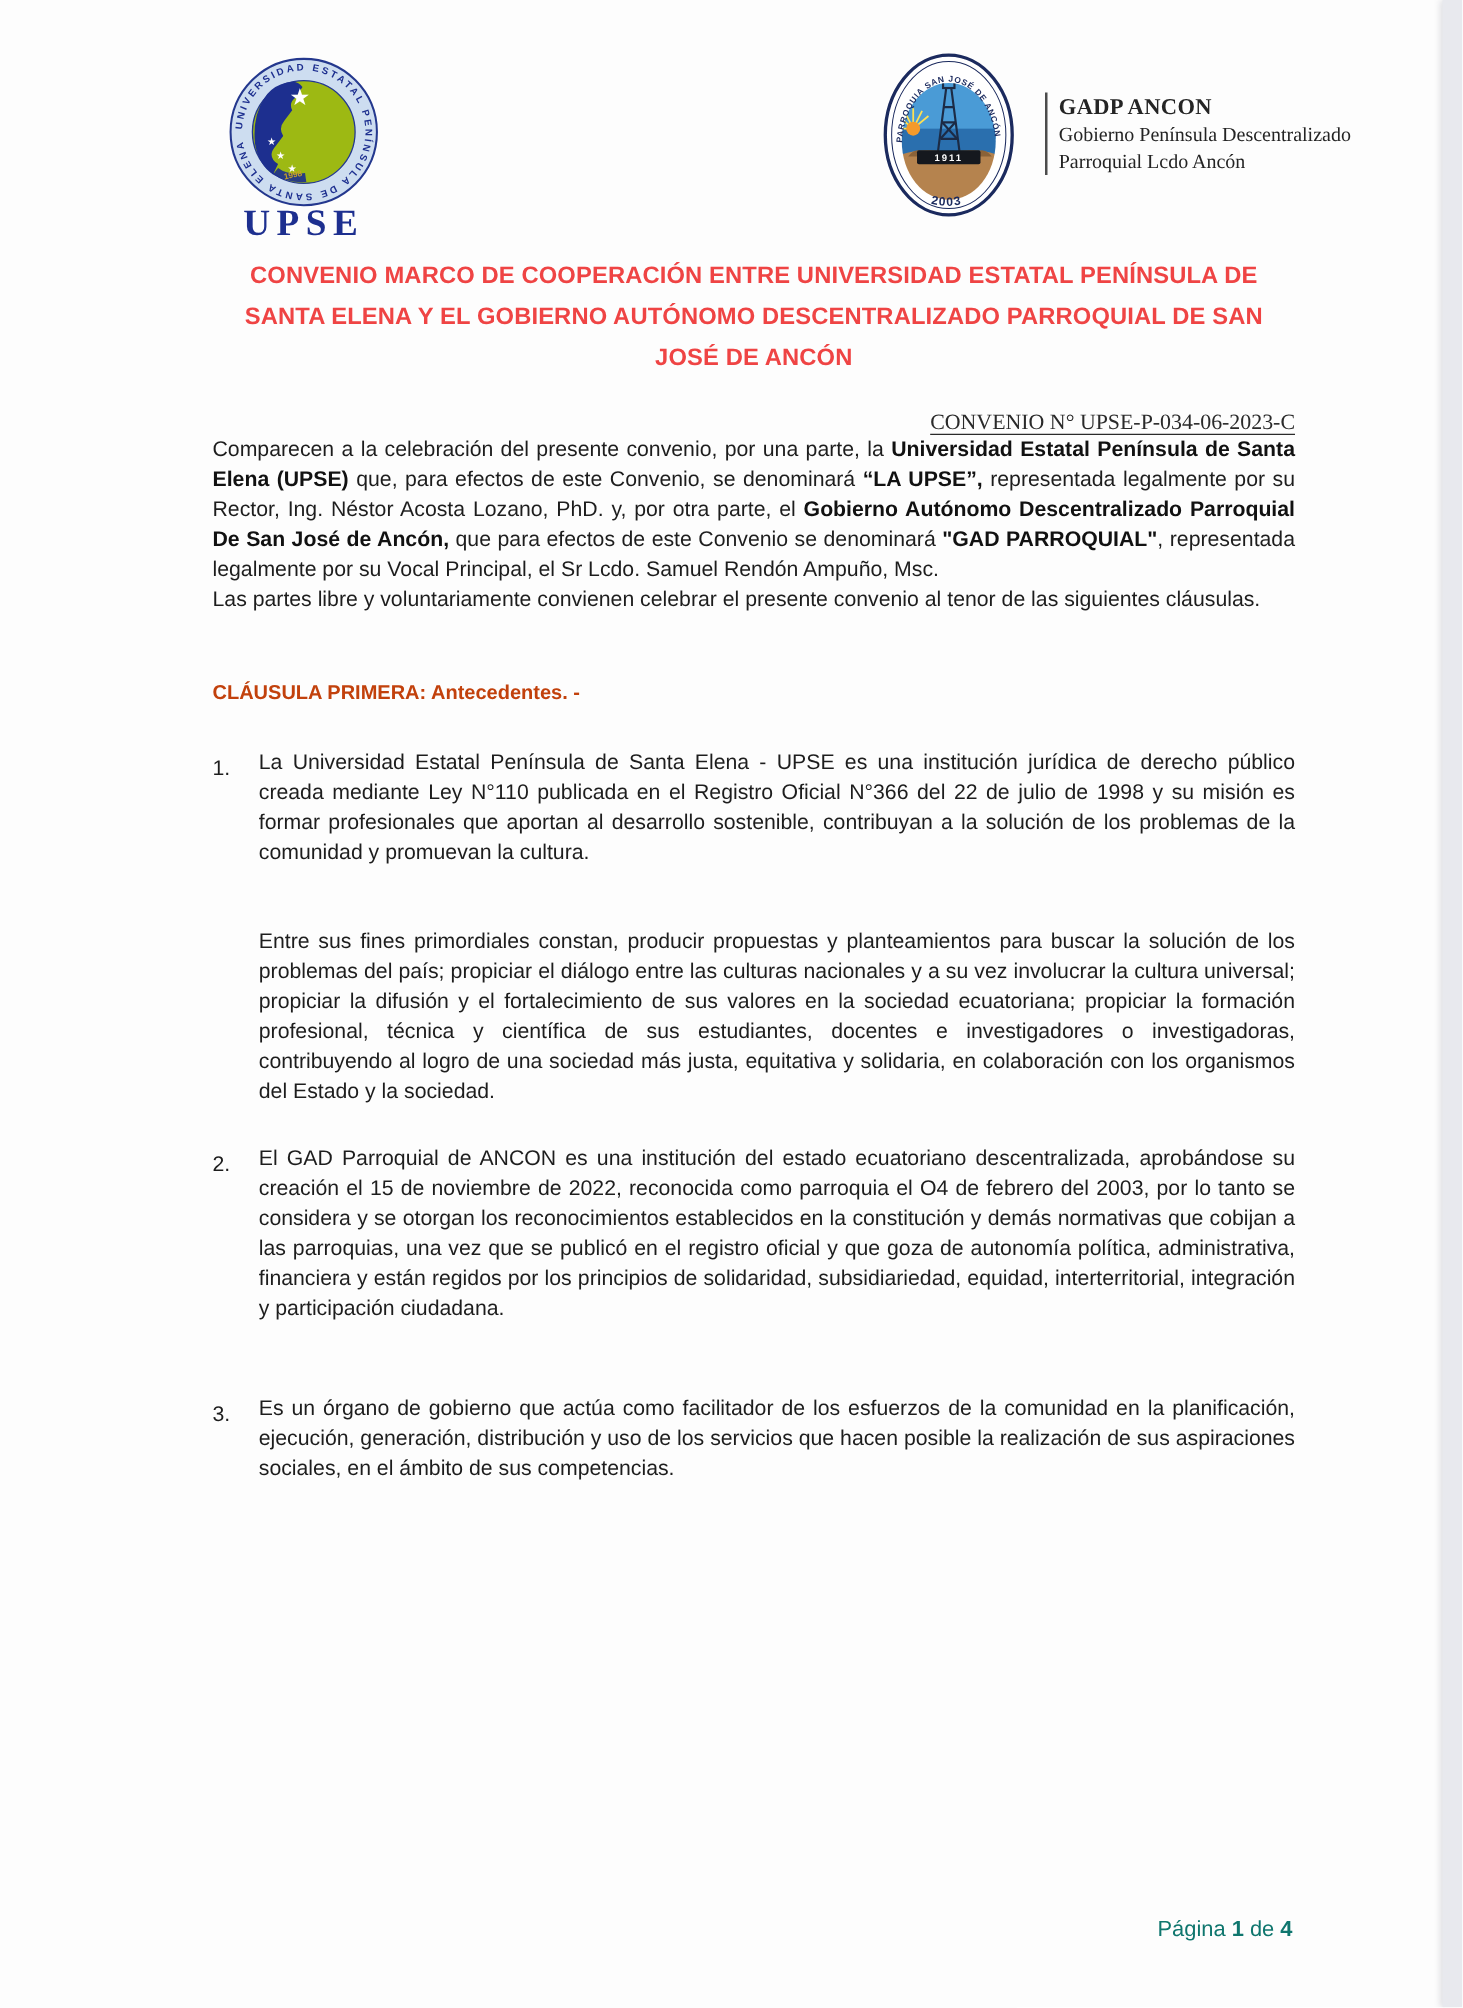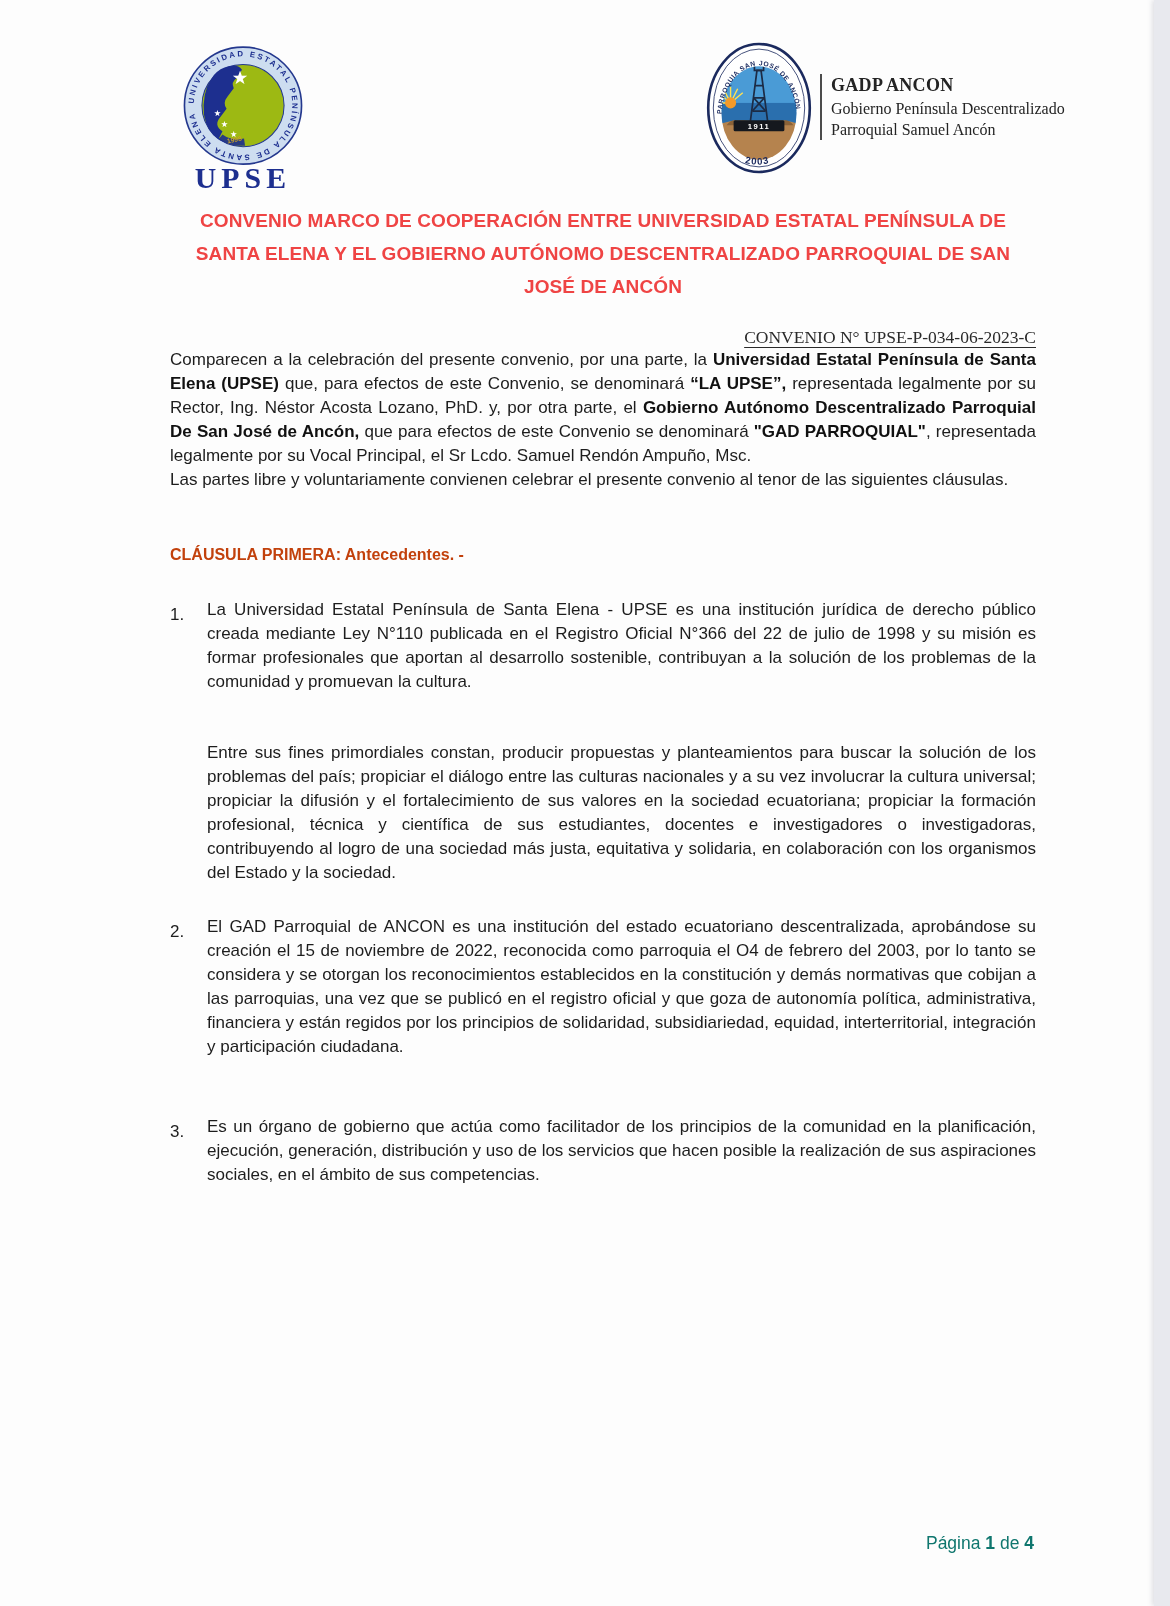--- a/index.html
+++ b/index.html
@@ -11,21 +11,21 @@
   .scan-edge {
     position:absolute; top:0; right:0; width:16px; height:100%;
     background:#e8e9ee;
     box-shadow: -2px 0 5px rgba(90,90,110,0.18);
   }
   
   .upse-logo { position:absolute; left:179px; top:44px; width:128px; height:152px; }
   .gadp-block { position:absolute; left:706px; top:42px; display:flex; align-items:flex-start; }
   .gadp-seal { width:106px; height:132px; }
   .gadp-text {
-    margin-left:8px; margin-top:32px; padding-left:9px;
+    margin-left:24px; margin-top:32px; padding-left:9px;
     border-left:2px solid #4c4c4c;
     font-family:"Liberation Serif", serif; color:#242424; line-height:1.32;
   }
   .gadp-text .org-title { font-weight:bold; font-size:18px; letter-spacing:0.3px; }
   .gadp-text .org-line { font-size:16px; }
   
   .content { position:absolute; left:170px; top:204px; width:866px; }
   .doc-title {
     text-align:center; font-weight:bold; font-size:19px; line-height:33px;
     color:#ef4444; letter-spacing:0.1px;
@@ -114,21 +114,21 @@
         <textPath href="#sealArc" startOffset="5" textLength="128">PARROQUIA SAN JOSÉ DE ANCÓN</textPath>
       </text>
       <path id="sealBottomArc" d="M 34 118 Q 52 124 70 117" fill="none"></path>
       <text font-size="9.5" font-weight="bold" letter-spacing="1" fill="#1b2a5e">
         <textPath href="#sealBottomArc" startOffset="4">2003</textPath>
       </text>
     </svg>
     <div class="gadp-text">
       <div class="org-title">GADP ANCON</div>
       <div class="org-line">Gobierno Península Descentralizado</div>
-      <div class="org-line">Parroquial Samuel Ancón</div>
+      <div class="org-line">Parroquial Lcdo Ancón</div>
     </div>
   </div>
 
   <div class="content">
     <div class="doc-title">CONVENIO MARCO DE COOPERACIÓN ENTRE UNIVERSIDAD ESTATAL PENÍNSULA DE SANTA ELENA Y EL GOBIERNO AUTÓNOMO DESCENTRALIZADO PARROQUIAL DE SAN JOSÉ DE ANCÓN</div>
 
     <div class="convenio-line">
       <span>CONVENIO N° UPSE-P-034-06-2023-C</span>
     </div>
 
@@ -149,21 +149,21 @@
     <div class="oitem item-2">
       <div class="num">2.</div>
       <div class="itext">
         <p class="body">El GAD Parroquial de ANCON es una institución del estado ecuatoriano descentralizada, aprobándose su creación el 15 de noviembre de 2022, reconocida como parroquia el O4 de febrero del 2003, por lo tanto se considera y se otorgan los reconocimientos establecidos en la constitución y demás normativas que cobijan a las parroquias, una vez que se publicó en el registro oficial y que goza de autonomía política, administrativa, financiera y están regidos por los principios de solidaridad, subsidiariedad, equidad, interterritorial, integración y participación ciudadana.</p>
       </div>
     </div>
 
     <div class="oitem item-3">
       <div class="num">3.</div>
       <div class="itext">
-        <p class="body">Es un órgano de gobierno que actúa como facilitador de los principios de la comunidad en la planificación, ejecución, generación, distribución y uso de los servicios que hacen posible la realización de sus aspiraciones sociales, en el ámbito de sus competencias.</p>
+        <p class="body">Es un órgano de gobierno que actúa como facilitador de los esfuerzos de la comunidad en la planificación, ejecución, generación, distribución y uso de los servicios que hacen posible la realización de sus aspiraciones sociales, en el ámbito de sus competencias.</p>
       </div>
     </div>
   </div>
 
   <div class="page-footer"><span>Página </span><b>1</b><span> de </span><b>4</b></div>
 
   <div class="scan-edge"></div>
 </div>
 
 </body></html>

